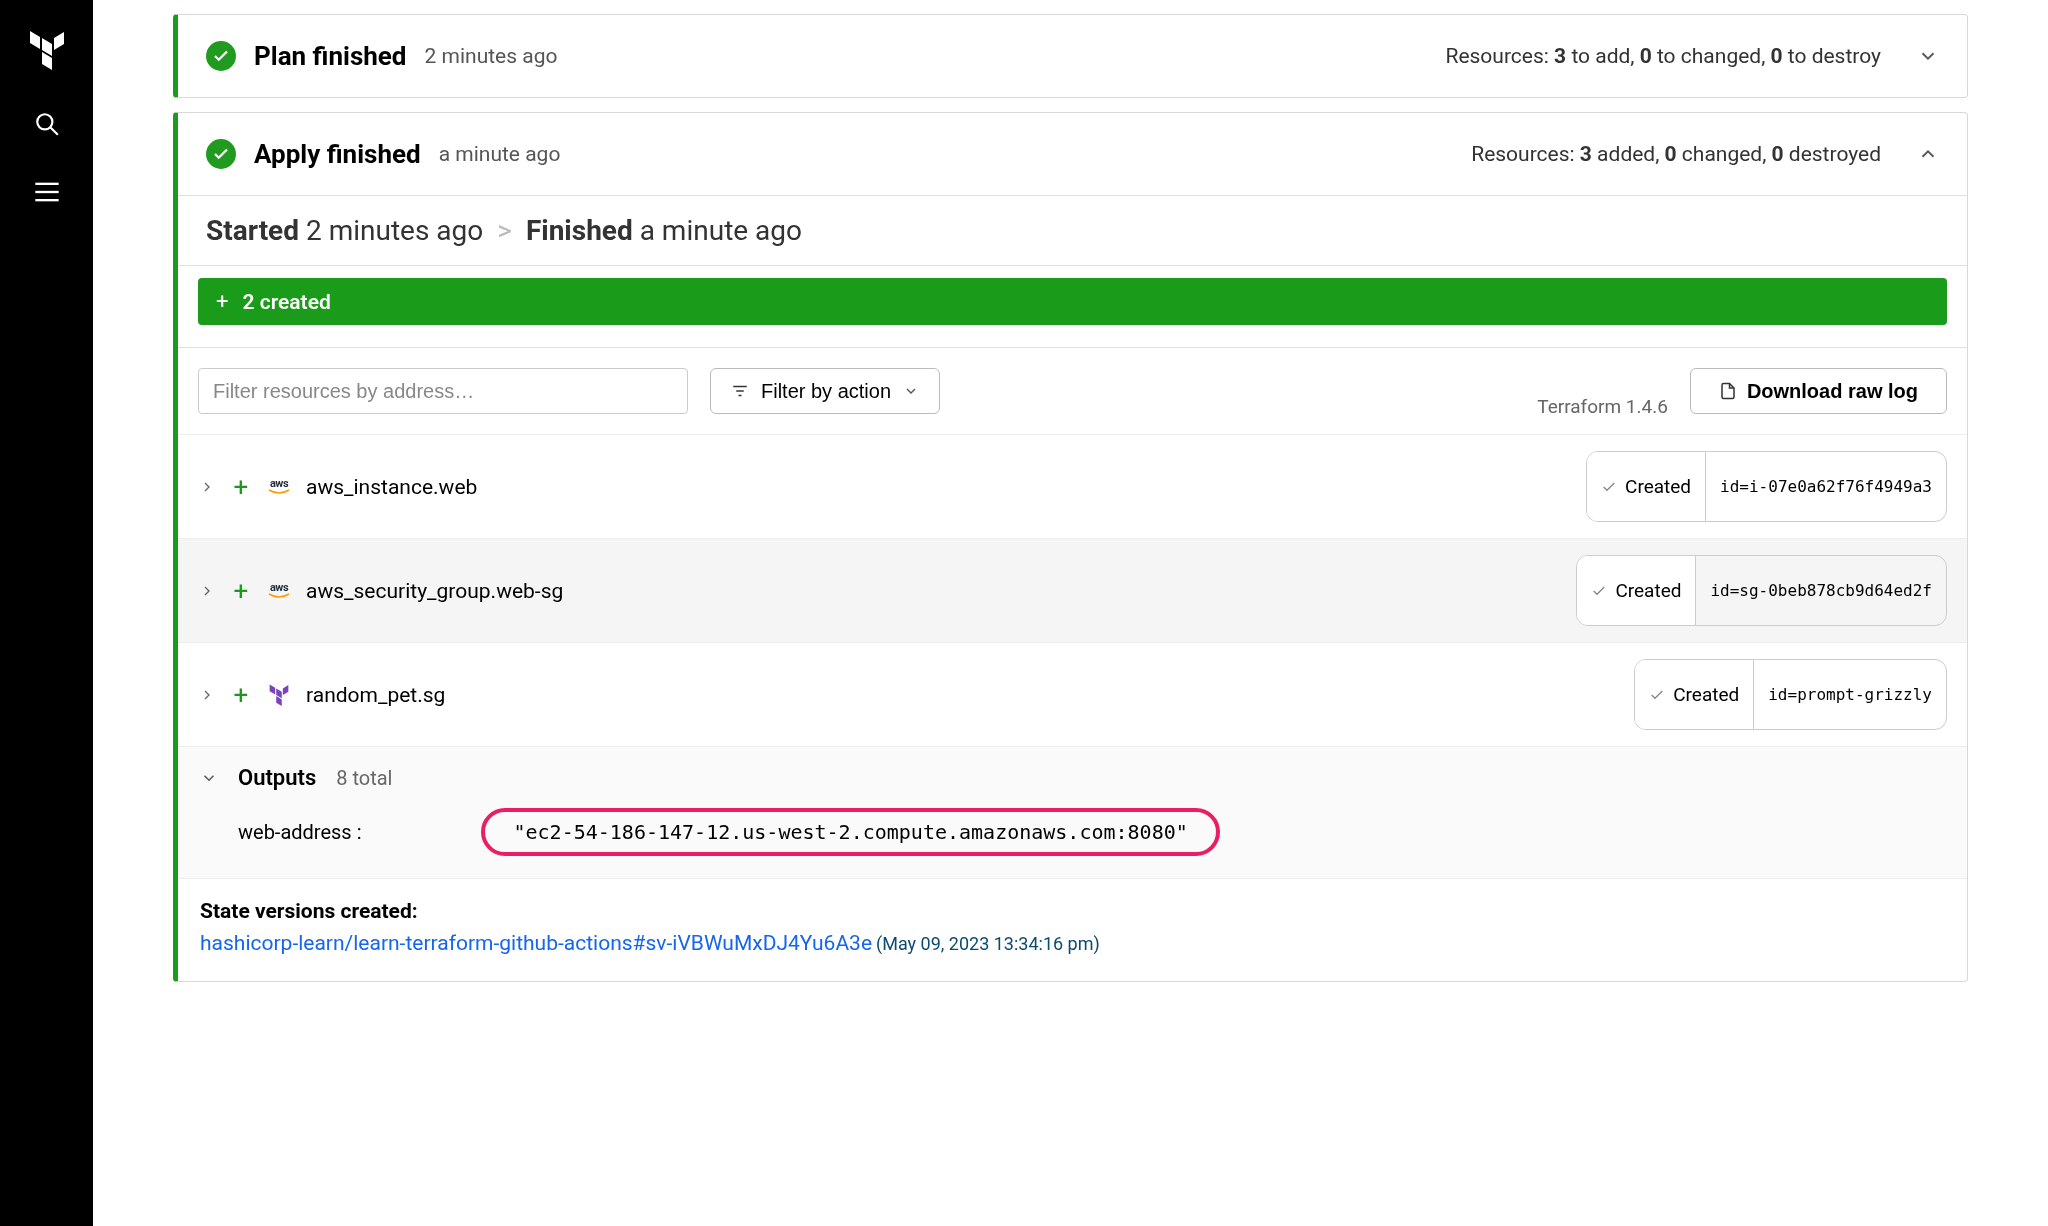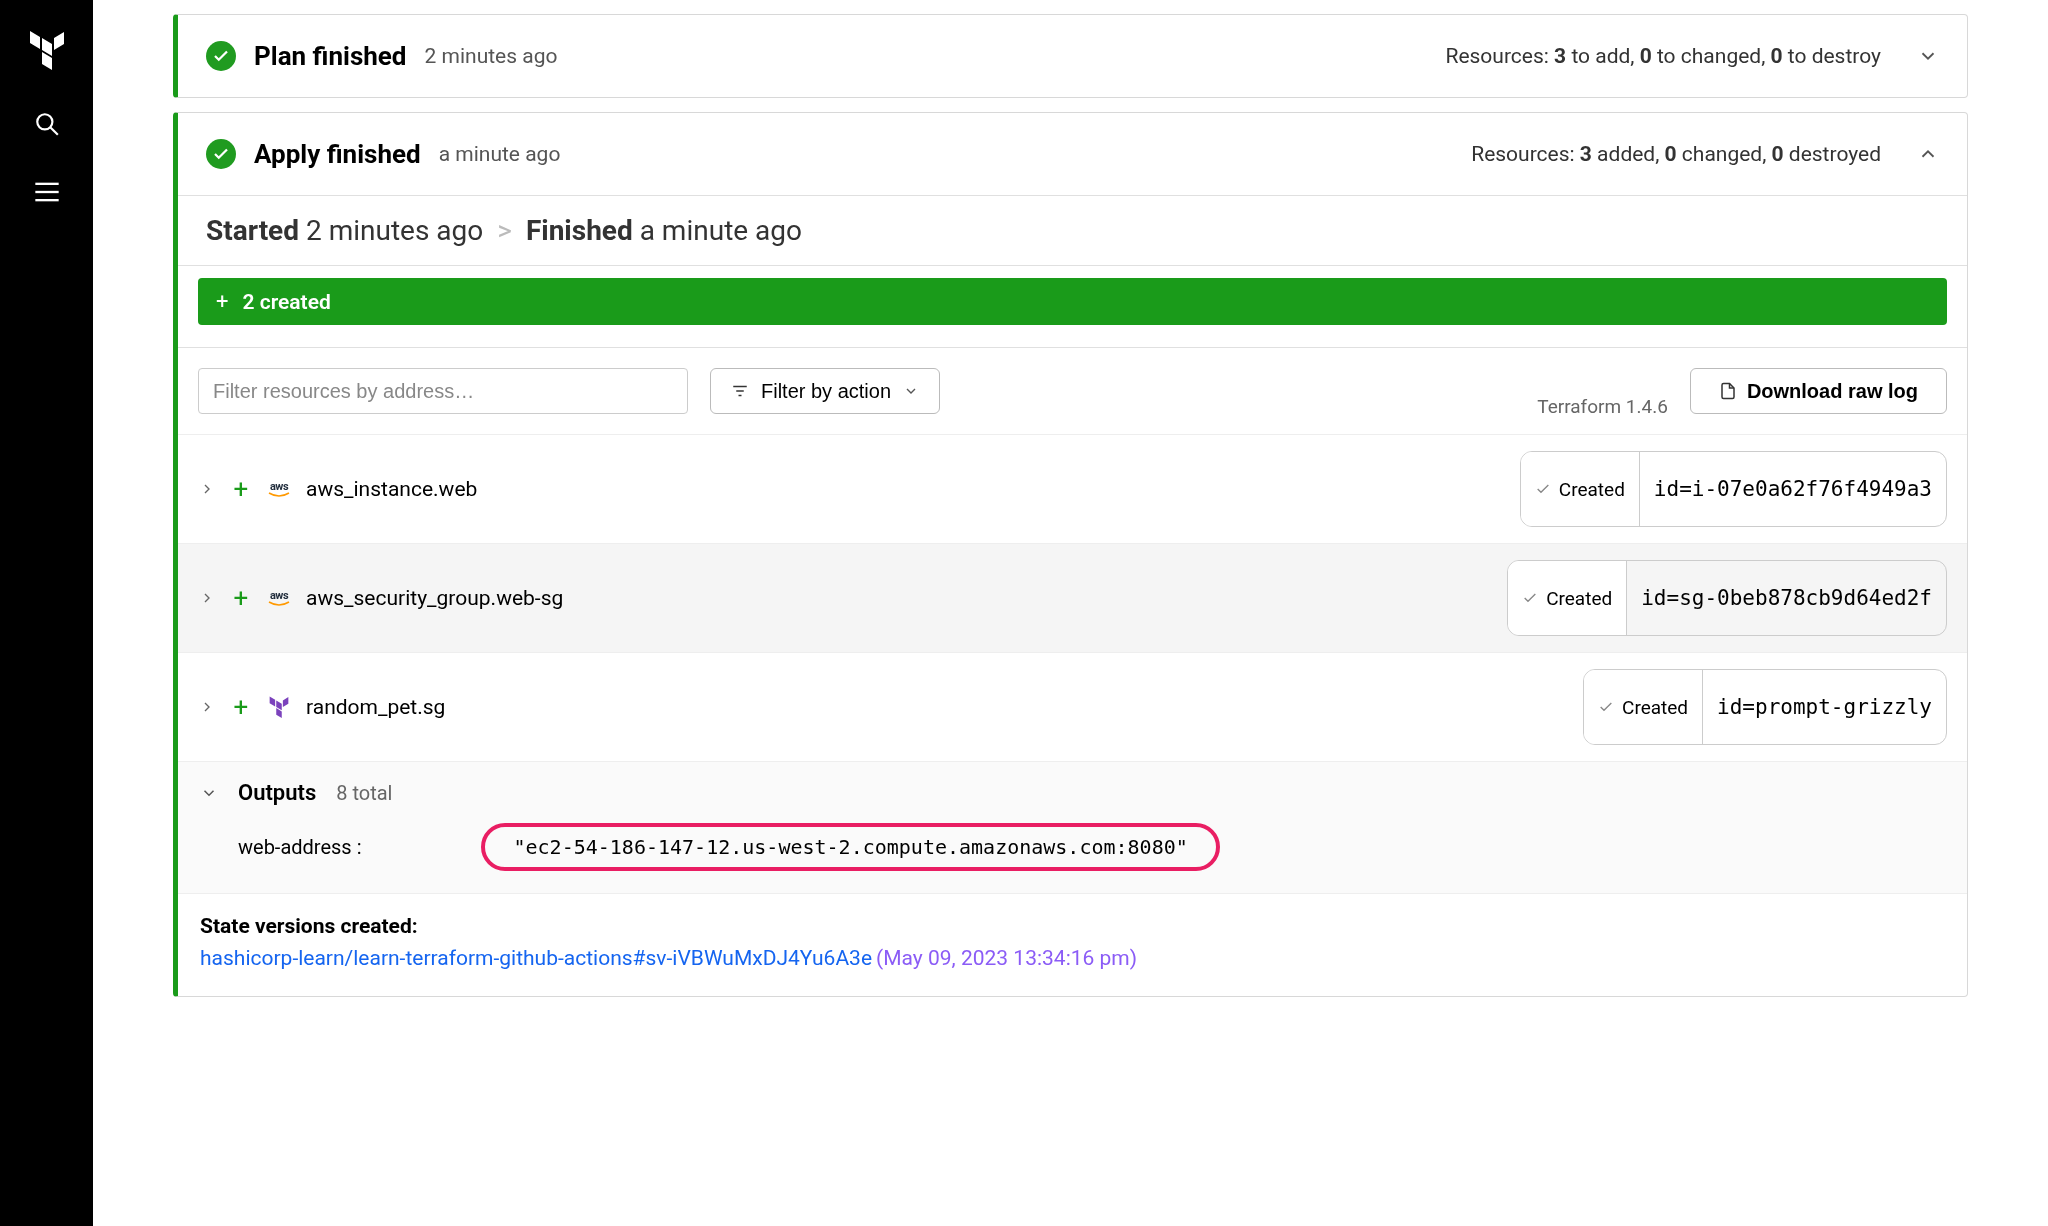--- a/index.html
+++ b/index.html
@@ -31,31 +31,31 @@
 .tf-version { font-size: 19px; color: #666; margin-left: auto; margin-top: 31px; }
 .dl-btn { height: 46px; border: 1px solid #bbb; border-radius: 6px; background: #fff; padding: 0 28px; display: flex; align-items: center; gap: 10px; font-size: 20px; font-weight: 600; cursor: pointer; }
 .resource-row { display: flex; align-items: center; padding: 16px 20px; gap: 14px; border-top: 1px solid #eee; }
 .resource-row.alt { background: #f5f5f5; }
 .row-chevron { width: 18px; cursor: pointer; }
 .row-plus { color: #1a9b1a; font-size: 26px; font-weight: 400; width: 22px; text-align: center; }
 .provider-icon { width: 26px; display: flex; align-items: center; justify-content: center; }
 .resource-name { font-size: 21px; font-family: inherit; }
 .status-pill { margin-left: auto; border: 1px solid #ccc; border-radius: 12px; display: flex; overflow: hidden; }
 .status-left { padding: 8px 14px; display: flex; align-items: center; gap: 8px; font-size: 19px; border-right: 1px solid #ccc; background: #fff; }
-.status-right { padding: 25px 14px; font-family: ui-monospace, "SF Mono", Menlo, monospace; font-size: 21px; }
+.status-right { padding: 25px 14px; font-family: ui-monospace, "SF Mono", Menlo, monospace; font-size: 16px; }
 .outputs-row { padding: 18px 22px 10px 22px; display: flex; align-items: center; gap: 20px; border-top: 1px solid #eee; background: #fafafa; }
 .outputs-label { font-size: 22px; font-weight: 600; }
 .outputs-count { font-size: 20px; color: #666; }
 .output-item { padding: 8px 22px 22px 60px; display: flex; align-items: center; gap: 120px; background: #fafafa; }
 .output-key { font-size: 20px; text-align: right; }
 .output-val { font-family: ui-monospace, "SF Mono", Menlo, monospace; font-size: 20px; padding: 8px 28px; border: 4px solid #e91e63; border-radius: 32px; }
 .state-section { padding: 20px 22px 26px 22px; border-top: 1px solid #eee; }
 .state-title { font-size: 21px; font-weight: 700; margin-bottom: 8px; }
 .state-link { font-size: 21px; color: #1565f0; text-decoration: none; }
-.state-time { font-size: 21px; color: #8b5cf6; }
+.state-time { font-size: 18px; color: #0c4a6e; }
 .aws-text { font-size: 11px; font-weight: 700; letter-spacing: -0.5px; color: #232f3e; line-height: 1; }
 .aws-smile { width: 22px; height: 6px; }
 </style>
 </head>
 <body>
 
 <div class="sidebar">
   <div class="logo">
     <svg viewBox="0 0 40 40" fill="#fff">
         <path d="M4 4 L14 10 L14 22 L4 16 Z M16 11 L26 17 L26 29 L16 23 Z M28 11 L38 5 L38 17 L28 23 Z M16 25 L26 31 L26 43 L16 37 Z" transform="translate(-1 -3)"></path>

